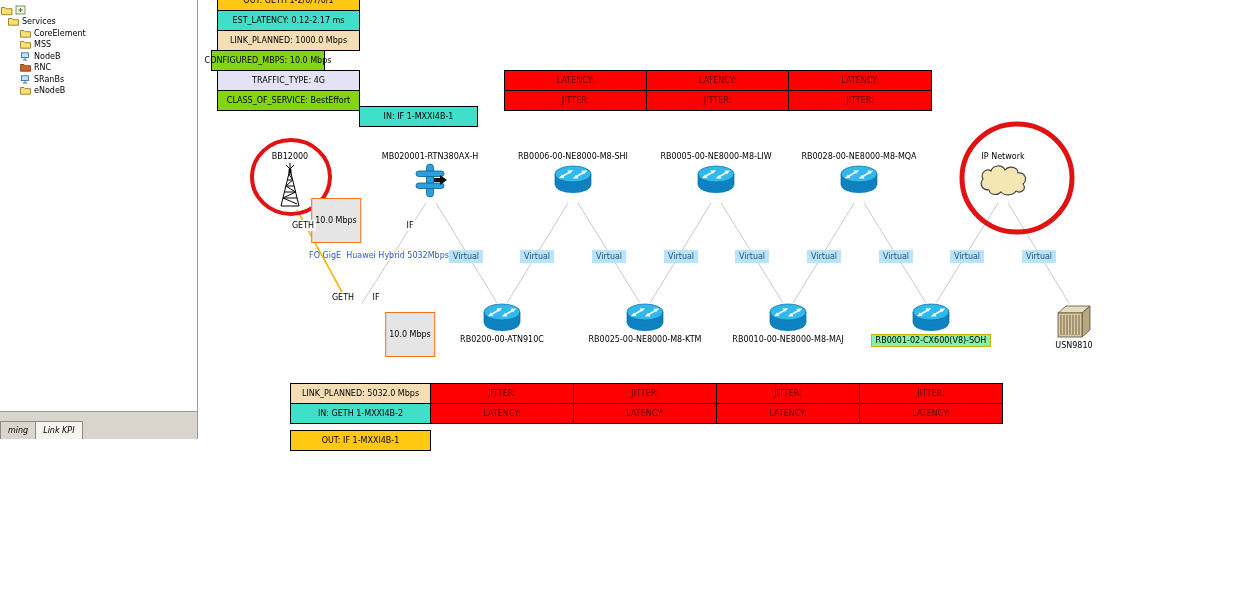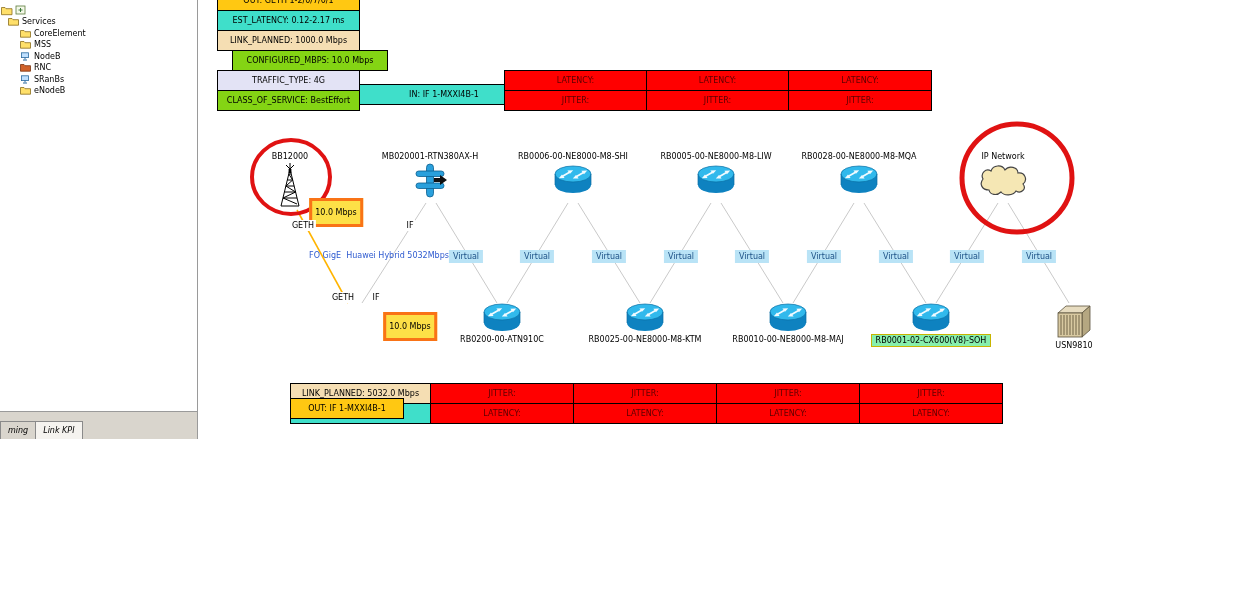--- a/index.html
+++ b/index.html
@@ -39,21 +39,21 @@
   
   .node { position:absolute; width:150px; display:flex; flex-direction:column; align-items:center; cursor:pointer; }
   .node.top { top:151px; }
   .node.bottom { top:300px; }
   .node-label { font-size:8px; white-space:nowrap; line-height:11px; }
   .node-label.hl { background:#86efac; padding:0 4px; border:1px solid #c8b400; }
   .node-icon { display:block; line-height:0; }
   
   .link-label { position:absolute; transform:translateX(-50%); font-size:8px; white-space:pre; line-height:11px; }
   .virtual { background:#b9e3f6; color:#1d5186; padding:1px 4px; cursor:pointer; }
-  .rate { background:#fde047; border:3px solid #f97316; padding:6px 3px; }
+  .rate { background:#e5e5e5; border:1px solid #f97316; padding:16px 3px; }
   .port { background:#ffffff; padding:0 2px; }
   .fiber { color:#2f5bd0; }
   svg.wires { position:absolute; left:0; top:0; }
 </style>
 </head>
 <body>
 
 <div id="screen">
 
   <svg class="wires" width="1257" height="592">
@@ -151,30 +151,30 @@
 
   <div class="cell bg-yellow" style="left:217px;top:-10px;width:143px">
       <span>OUT: GETH 1-2/0/7/0/1</span>
     </div>
   <div class="cell bg-cyan" style="left:217px;top:10px;width:143px">
       <span>EST_LATENCY: 0.12-2.17 ms</span>
     </div>
   <div class="cell bg-wheat" style="left:217px;top:30px;width:143px">
       <span>LINK_PLANNED: 1000.0 Mbps</span>
     </div>
-  <div class="cell bg-green" style="left:232px;top:50px;width:156px">
+  <div class="cell bg-green" style="left:211px;top:50px;width:114px">
       <span>CONFIGURED_MBPS: 10.0 Mbps</span>
     </div>
   <div class="cell bg-lavender" style="left:217px;top:70px;width:143px">
       <span>TRAFFIC_TYPE: 4G</span>
     </div>
   <div class="cell bg-green" style="left:217px;top:90px;width:143px">
       <span>CLASS_OF_SERVICE: BestEffort</span>
     </div>
-  <div class="cell bg-cyan" style="left:359px;top:84px;width:170px">
+  <div class="cell bg-cyan" style="left:359px;top:106px;width:119px">
       <span>IN: IF 1-MXXI4B-1</span>
     </div>
 
   <div class="cell kpi" style="left:504px;top:70px;width:143px">
       <span>LATENCY:</span>
     </div>
   <div class="cell kpi" style="left:646px;top:70px;width:143px">
       <span>LATENCY:</span>
     </div>
   <div class="cell kpi" style="left:788px;top:70px;width:144px">
@@ -189,21 +189,21 @@
   <div class="cell kpi" style="left:788px;top:90px;width:144px">
       <span>JITTER:</span>
     </div>
 
   <div class="cell bg-wheat" style="left:290px;top:383px;width:141px">
       <span>LINK_PLANNED: 5032.0 Mbps</span>
     </div>
   <div class="cell bg-cyan" style="left:290px;top:403px;width:141px">
       <span>IN: GETH 1-MXXI4B-2</span>
     </div>
-  <div class="cell bg-yellow" style="left:290px;top:398px;width:114px">
+  <div class="cell bg-yellow" style="left:290px;top:430px;width:141px">
       <span>OUT: IF 1-MXXI4B-1</span>
     </div>
 
   <div class="cell kpi" style="left:430px;top:383px;width:144px">
       <span>JITTER:</span>
     </div>
   <div class="cell kpi" style="left:573px;top:383px;width:144px">
       <span>JITTER:</span>
     </div>
   <div class="cell kpi" style="left:716px;top:383px;width:144px">

